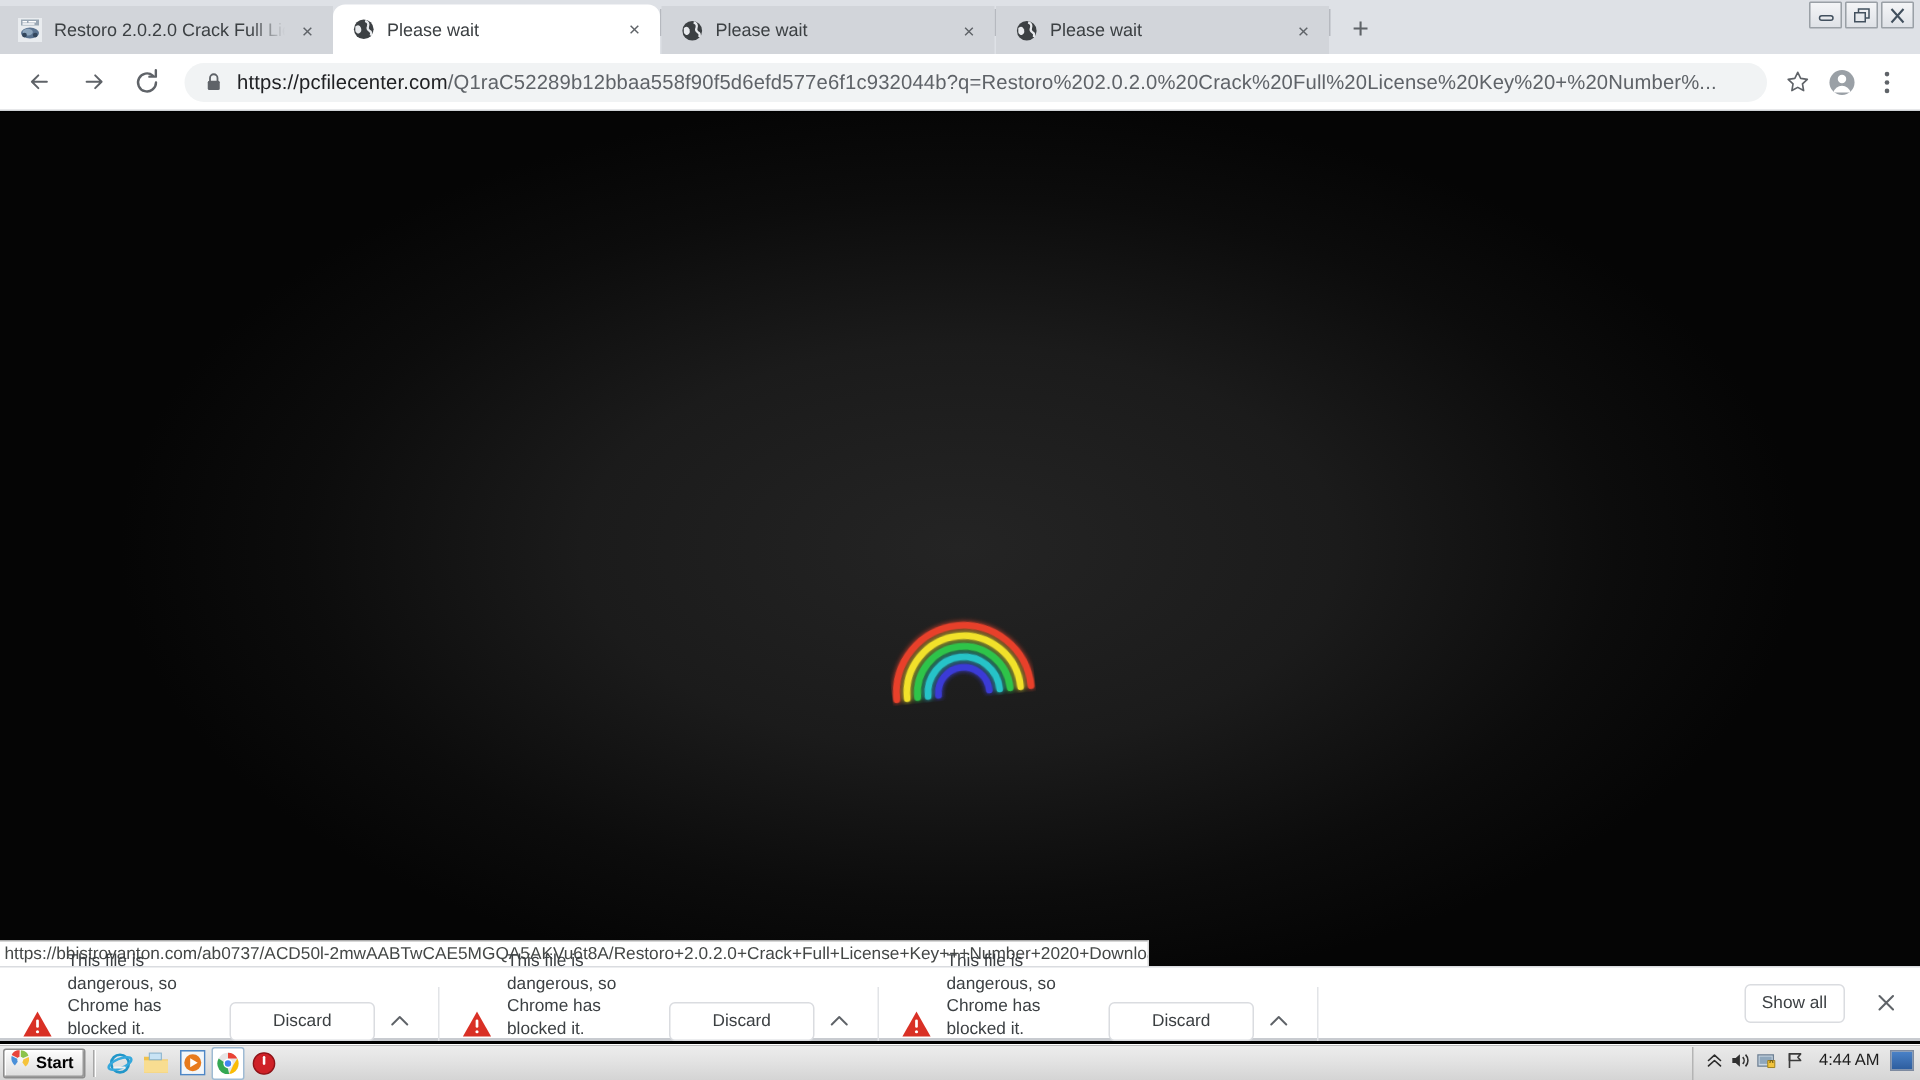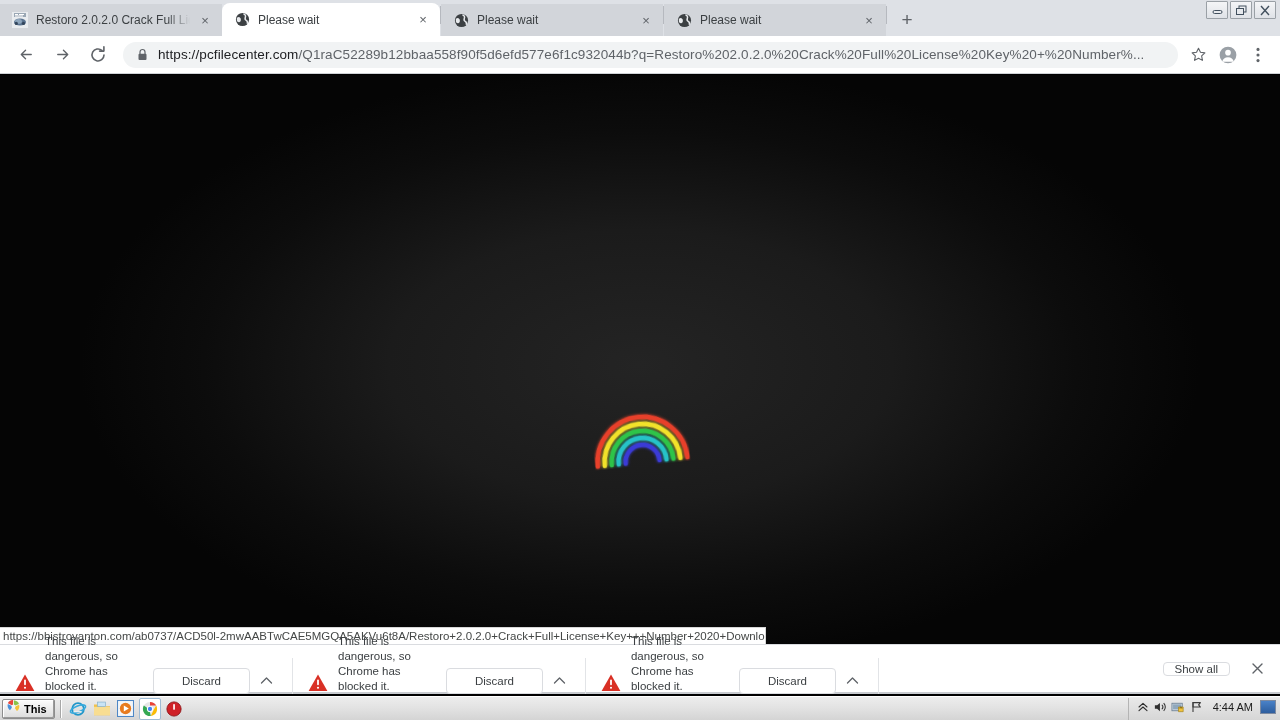--- a/index.html
+++ b/index.html
@@ -172,21 +172,21 @@
   }
   .dlchev {
     width: 26px; height: 26px; flex: 0 0 26px;
     margin-left: 4px;
     display: flex; align-items: center; justify-content: center;
     color: #5f6368;
   }
   .dlsep { width: 1px; height: 36px; background: #e2e4e7; margin-left: 12px; flex:0 0 1px; }
   .shelfspacer { flex: 1 1 auto; }
   .showall {
-    height: 14px;
+    height: 26px;
     border: 1px solid #dadce0; border-radius: 4px;
     background: #fff; color: #3c4043;
     font-size: 11.5px; display: flex; align-items: center; justify-content: center;
     padding: 0 11px; margin-right: 14px;
   }
   .shelfclose {
     width: 26px; height: 26px; flex: 0 0 26px;
     margin-right: 10px;
     display: flex; align-items: center; justify-content: center;
     color: #5f6368; font-size: 15px; line-height: 1;
@@ -475,21 +475,21 @@
     <div class="startbtn">
       <span>
         <svg width="15" height="15" viewBox="0 0 16 16">
           <path d="M7.6 1.2 C5 1 2.6 2.4 2 4.6 L7.4 7.2 Z" fill="#e8453c"></path>
           <path d="M8.4 1.2 C11 1.4 13.4 3 13.8 5.2 L8.4 7.4 Z" fill="#8bc34a"></path>
           <path d="M1.9 5.4 C1.2 7.8 2.2 10.6 4.2 12 L7.2 8 Z" fill="#4a90d9"></path>
           <path d="M14 6 C14.8 8.4 13.8 11.4 11.6 12.8 L8.6 8.6 Z" fill="#f5c33b"></path>
           <circle cx="8" cy="8" r="2.1" fill="#f5f5f5"></circle>
         </svg>
       </span>
-      <span class="startlabel">This</span>
+      <span class="startlabel">Start</span>
     </div>
 
     <div class="qlsep"></div>
 
     <div class="qlicon">
       <svg width="18" height="18" viewBox="0 0 20 20">
         <path d="M10 3.5 a6.5 6.5 0 1 0 0 13 a6.5 6.5 0 1 0 0 -13" fill="none" stroke="#2196c9" stroke-width="2"></path>
         <ellipse cx="10" cy="10" rx="9" ry="3.4" transform="rotate(-22 10 10)" fill="none" stroke="#36a9dd" stroke-width="1.8"></ellipse>
         <path d="M5 13 h9" stroke="#f0f0f0" stroke-width="1.4"></path>
       </svg>

